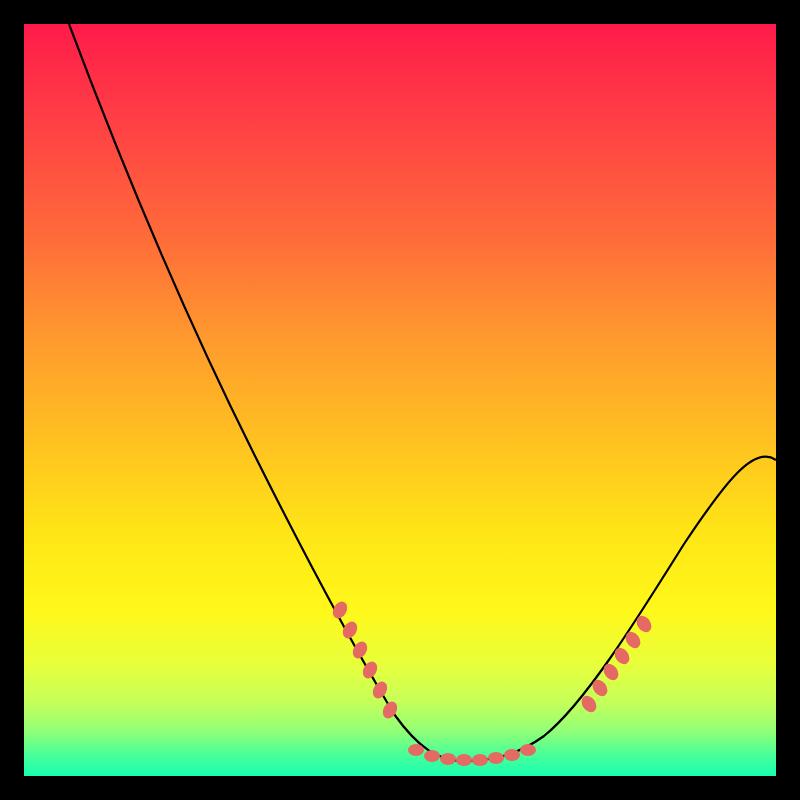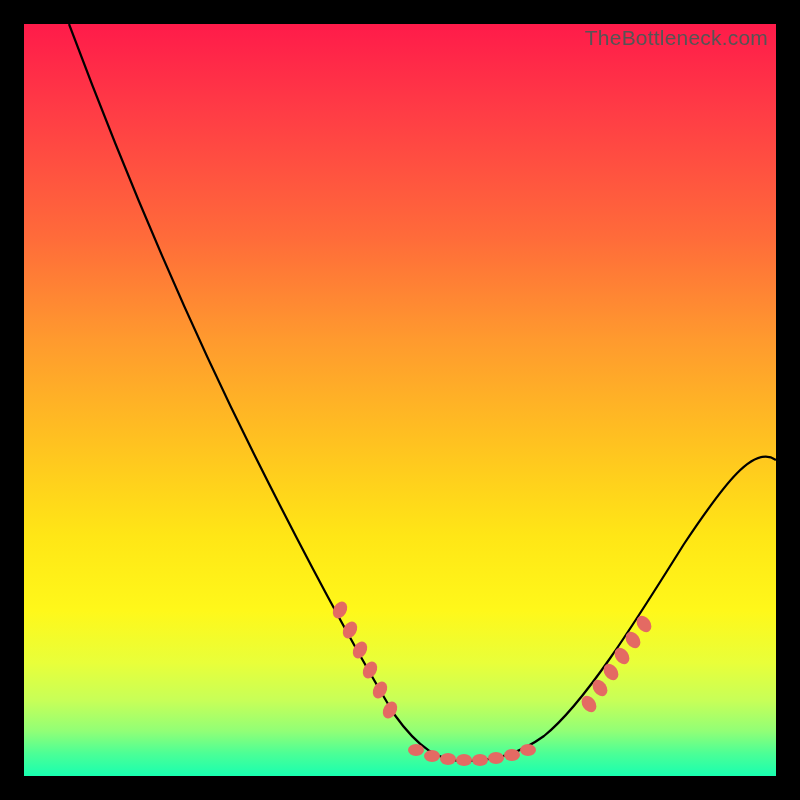--- a/index.html
+++ b/index.html
@@ -67,21 +67,20 @@
     z-index: 3;
   }
 </style>
 </head>
 <body>
 
 <div class="frame">
   <div class="plot">
     <div class="gradient"></div>
 
-    <div class="watermark">TheBottleneck.com</div>
 
     <svg class="curve" viewBox="0 0 752 752" preserveAspectRatio="none">
       <path fill="none" stroke="#000" stroke-width="2.2" d="M 45 0
                C 90 120, 150 270, 230 430
                C 290 550, 340 640, 370 690
                C 395 725, 415 737, 440 737
                C 470 737, 495 730, 520 712
                C 560 680, 610 600, 660 520
                C 700 460, 730 420, 752 436"></path>
       <g fill="#e46a63" stroke="#e46a63" stroke-width="0">

